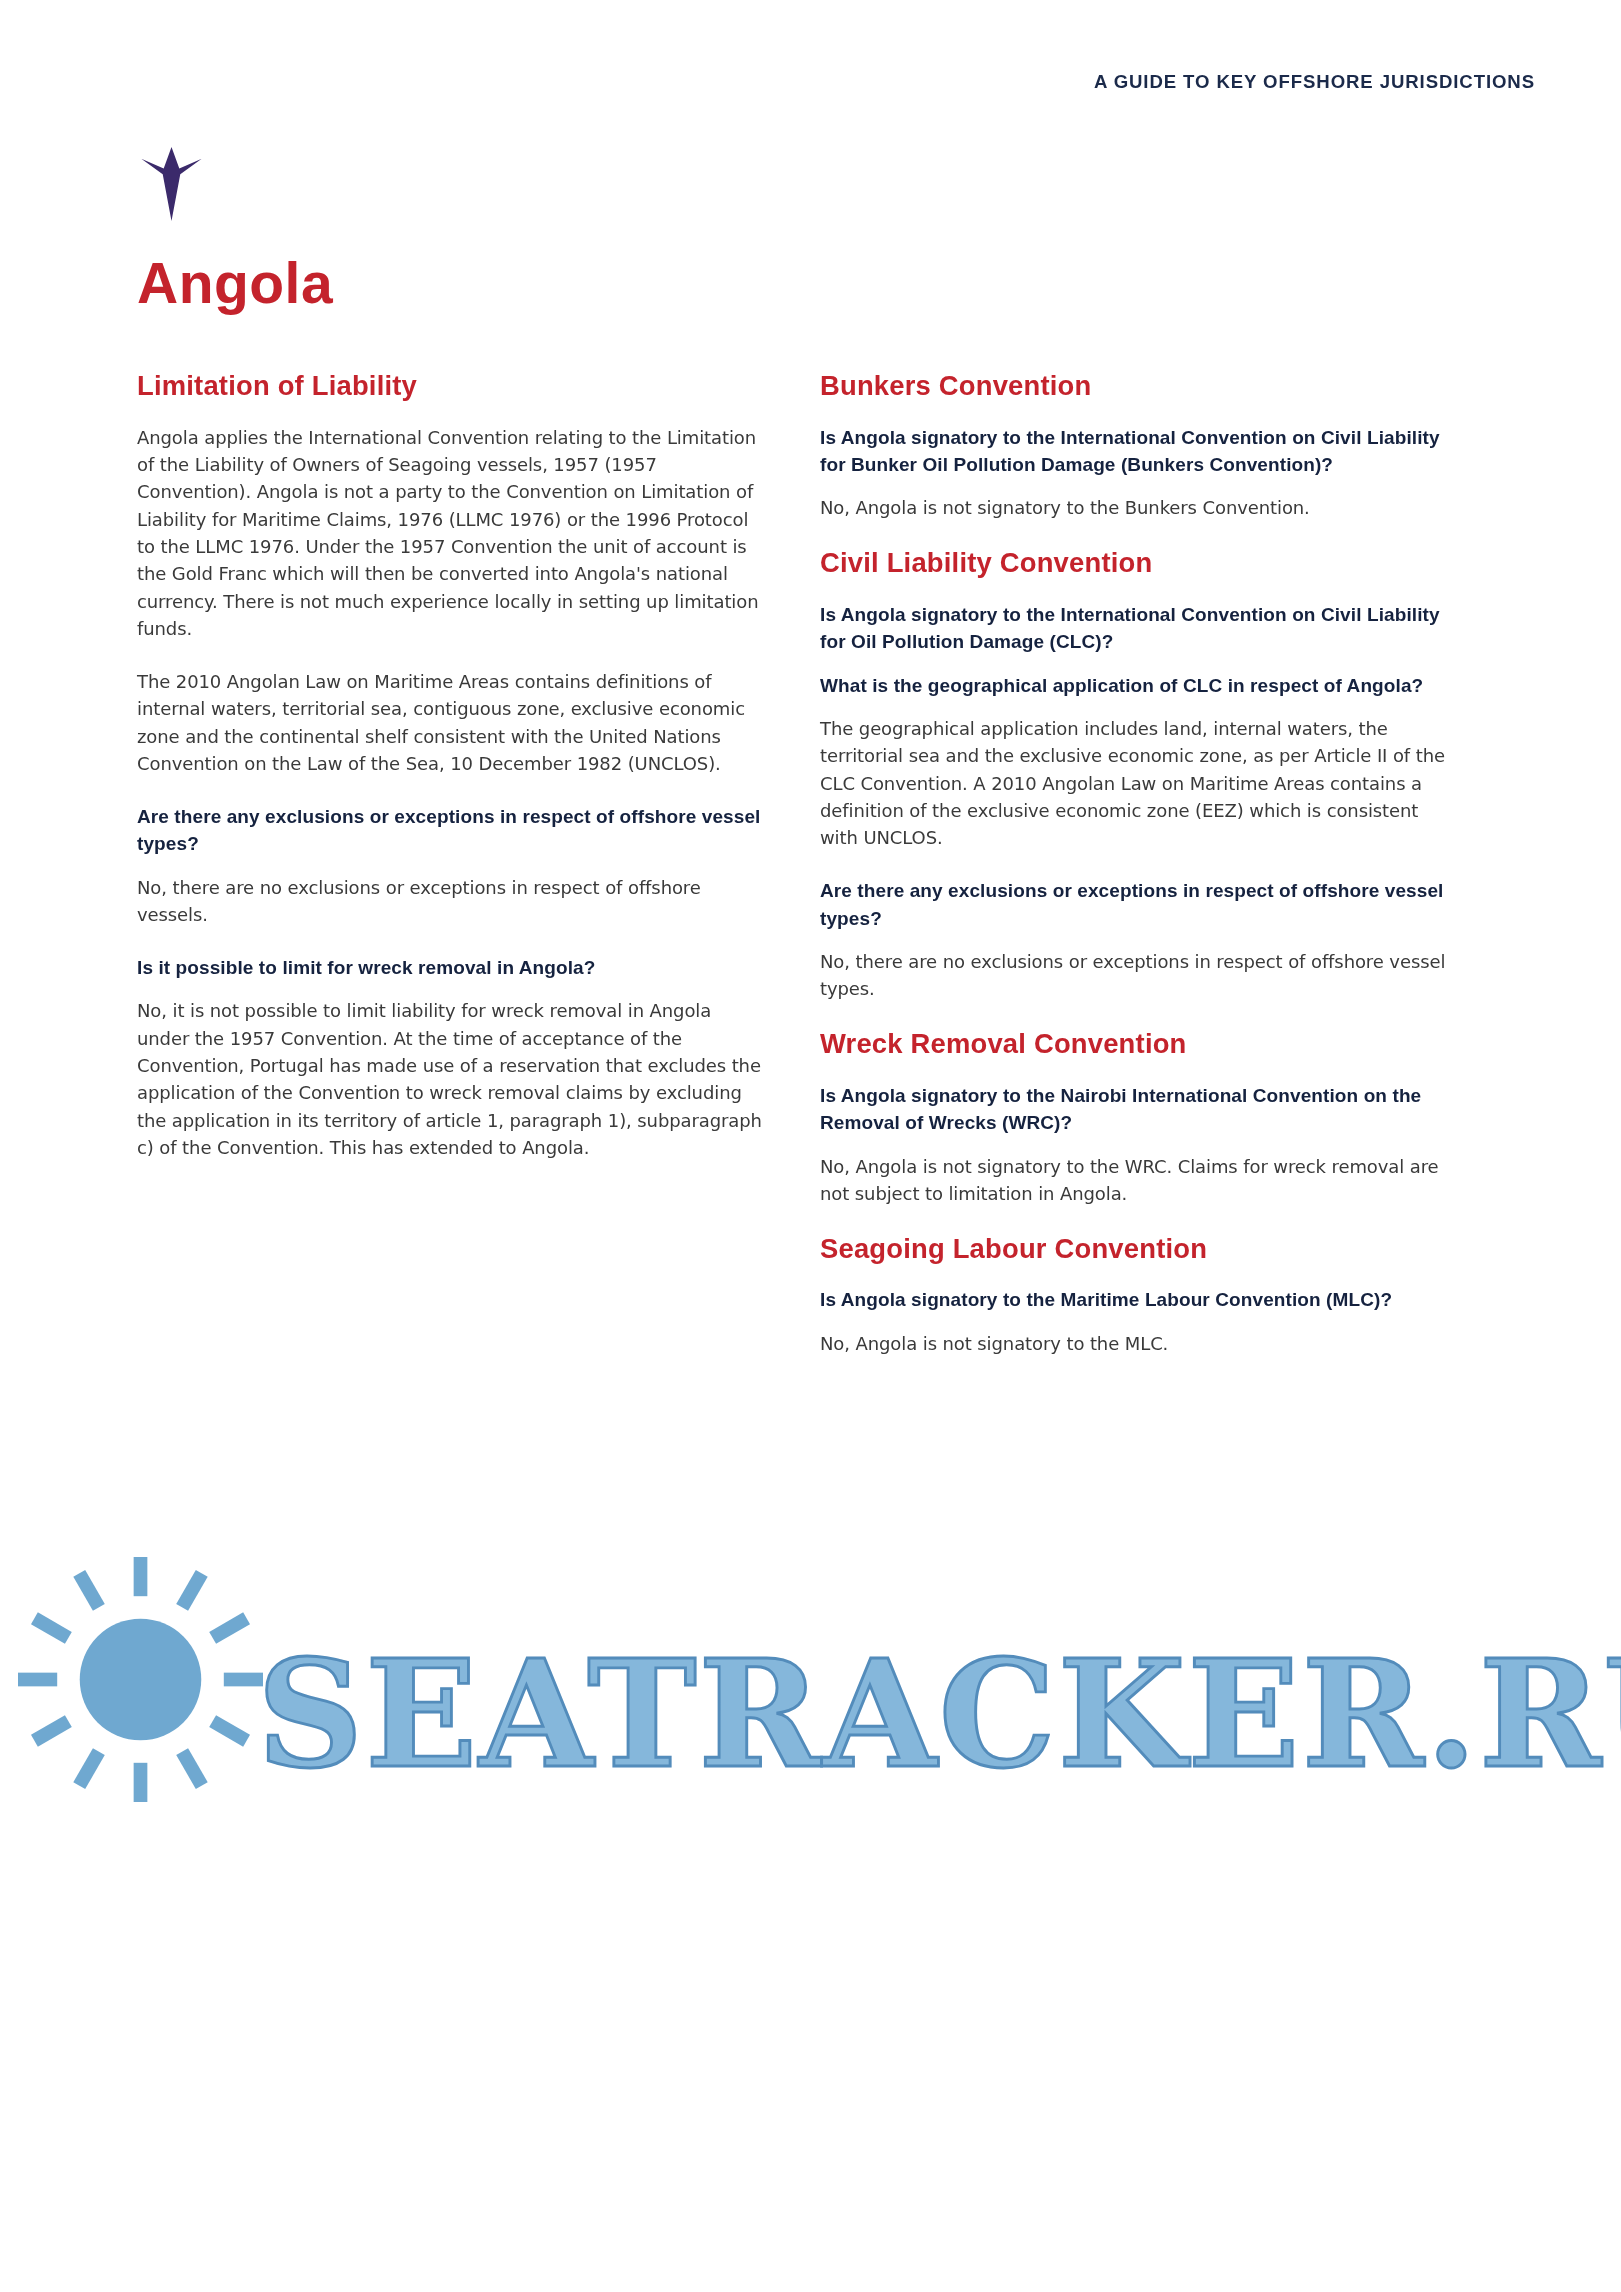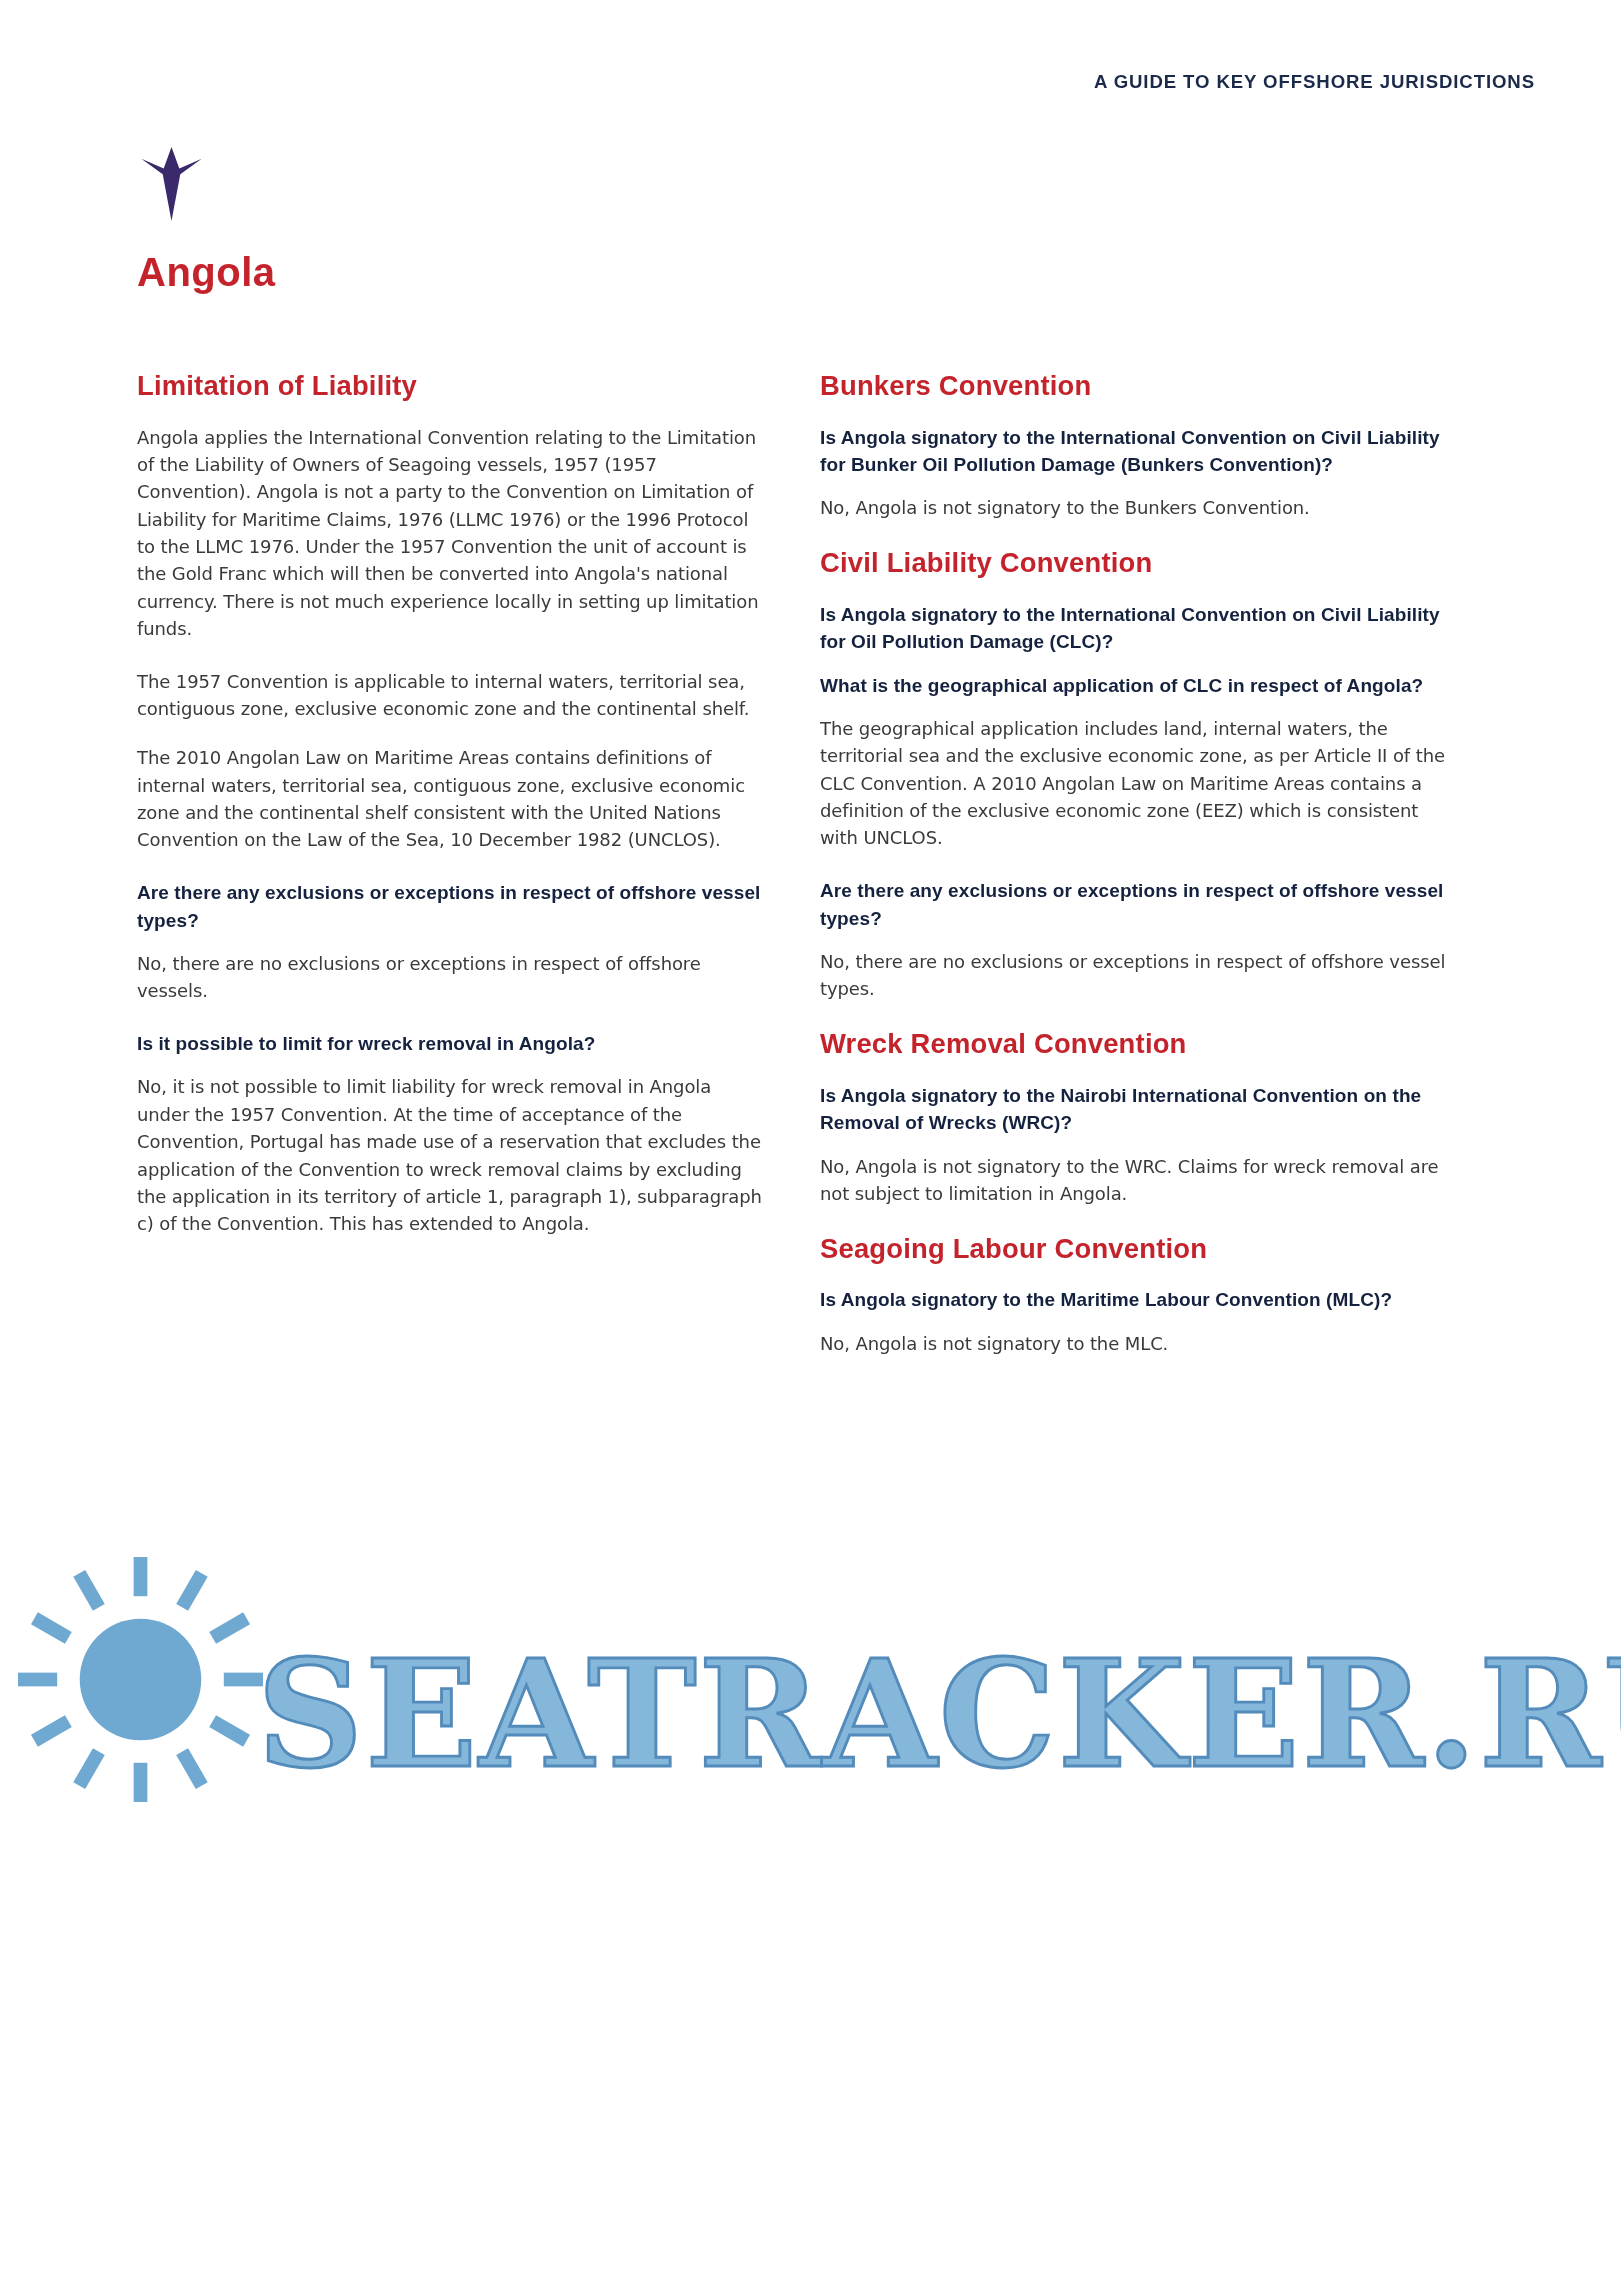--- a/index.html
+++ b/index.html
@@ -36,21 +36,21 @@
     top: 145px;
     left: 137px;
     width: 69px;
     height: 78px;
   }
   .page-title {
     position: absolute;
     top: 250px;
     left: 137px;
     font-family: "Liberation Sans", sans-serif;
-    font-size: 40px;
+    font-size: 57px;
     font-weight: bold;
     color: #c4232c;
     letter-spacing: 0.5px;
   }
   .columns {
     position: absolute;
     top: 370px;
     left: 137px;
     width: 1353px;
     display: flex;
@@ -147,21 +147,20 @@
 
   <div class="page-title">Angola</div>
 
   <div class="columns">
 
     <div class="col">
       <h2 class="section">Limitation of Liability</h2>
 
       <p class="a">Angola applies the International Convention relating to the Limitation of the Liability of Owners of Seagoing vessels, 1957 (1957 Convention). Angola is not a party to the Convention on Limitation of Liability for Maritime Claims, 1976 (LLMC 1976) or the 1996 Protocol to the LLMC 1976. Under the 1957 Convention the unit of account is the Gold Franc which will then be converted into Angola's national currency. There is not much experience locally in setting up limitation funds.</p>
 
-      <p class="a tight">The 1957 Convention is applicable to internal waters, territorial sea, contiguous zone, exclusive economic zone and the continental shelf.</p>
       <p class="a">The 2010 Angolan Law on Maritime Areas contains definitions of internal waters, territorial sea, contiguous zone, exclusive economic zone and the continental shelf consistent with the United Nations Convention on the Law of the Sea, 10 December 1982 (UNCLOS).</p>
 
       <p class="q">Are there any exclusions or exceptions in respect of offshore vessel types?</p>
       <p class="a">No, there are no exclusions or exceptions in respect of offshore vessels.</p>
 
       <p class="q">Is it possible to limit for wreck removal in Angola?</p>
       <p class="a">No, it is not possible to limit liability for wreck removal in Angola under the 1957 Convention. At the time of acceptance of the Convention, Portugal has made use of a reservation that excludes the application of the Convention to wreck removal claims by excluding the application in its territory of article 1, paragraph 1), subparagraph c) of the Convention. This has extended to Angola.</p>
     </div>
 
     <div class="col">

